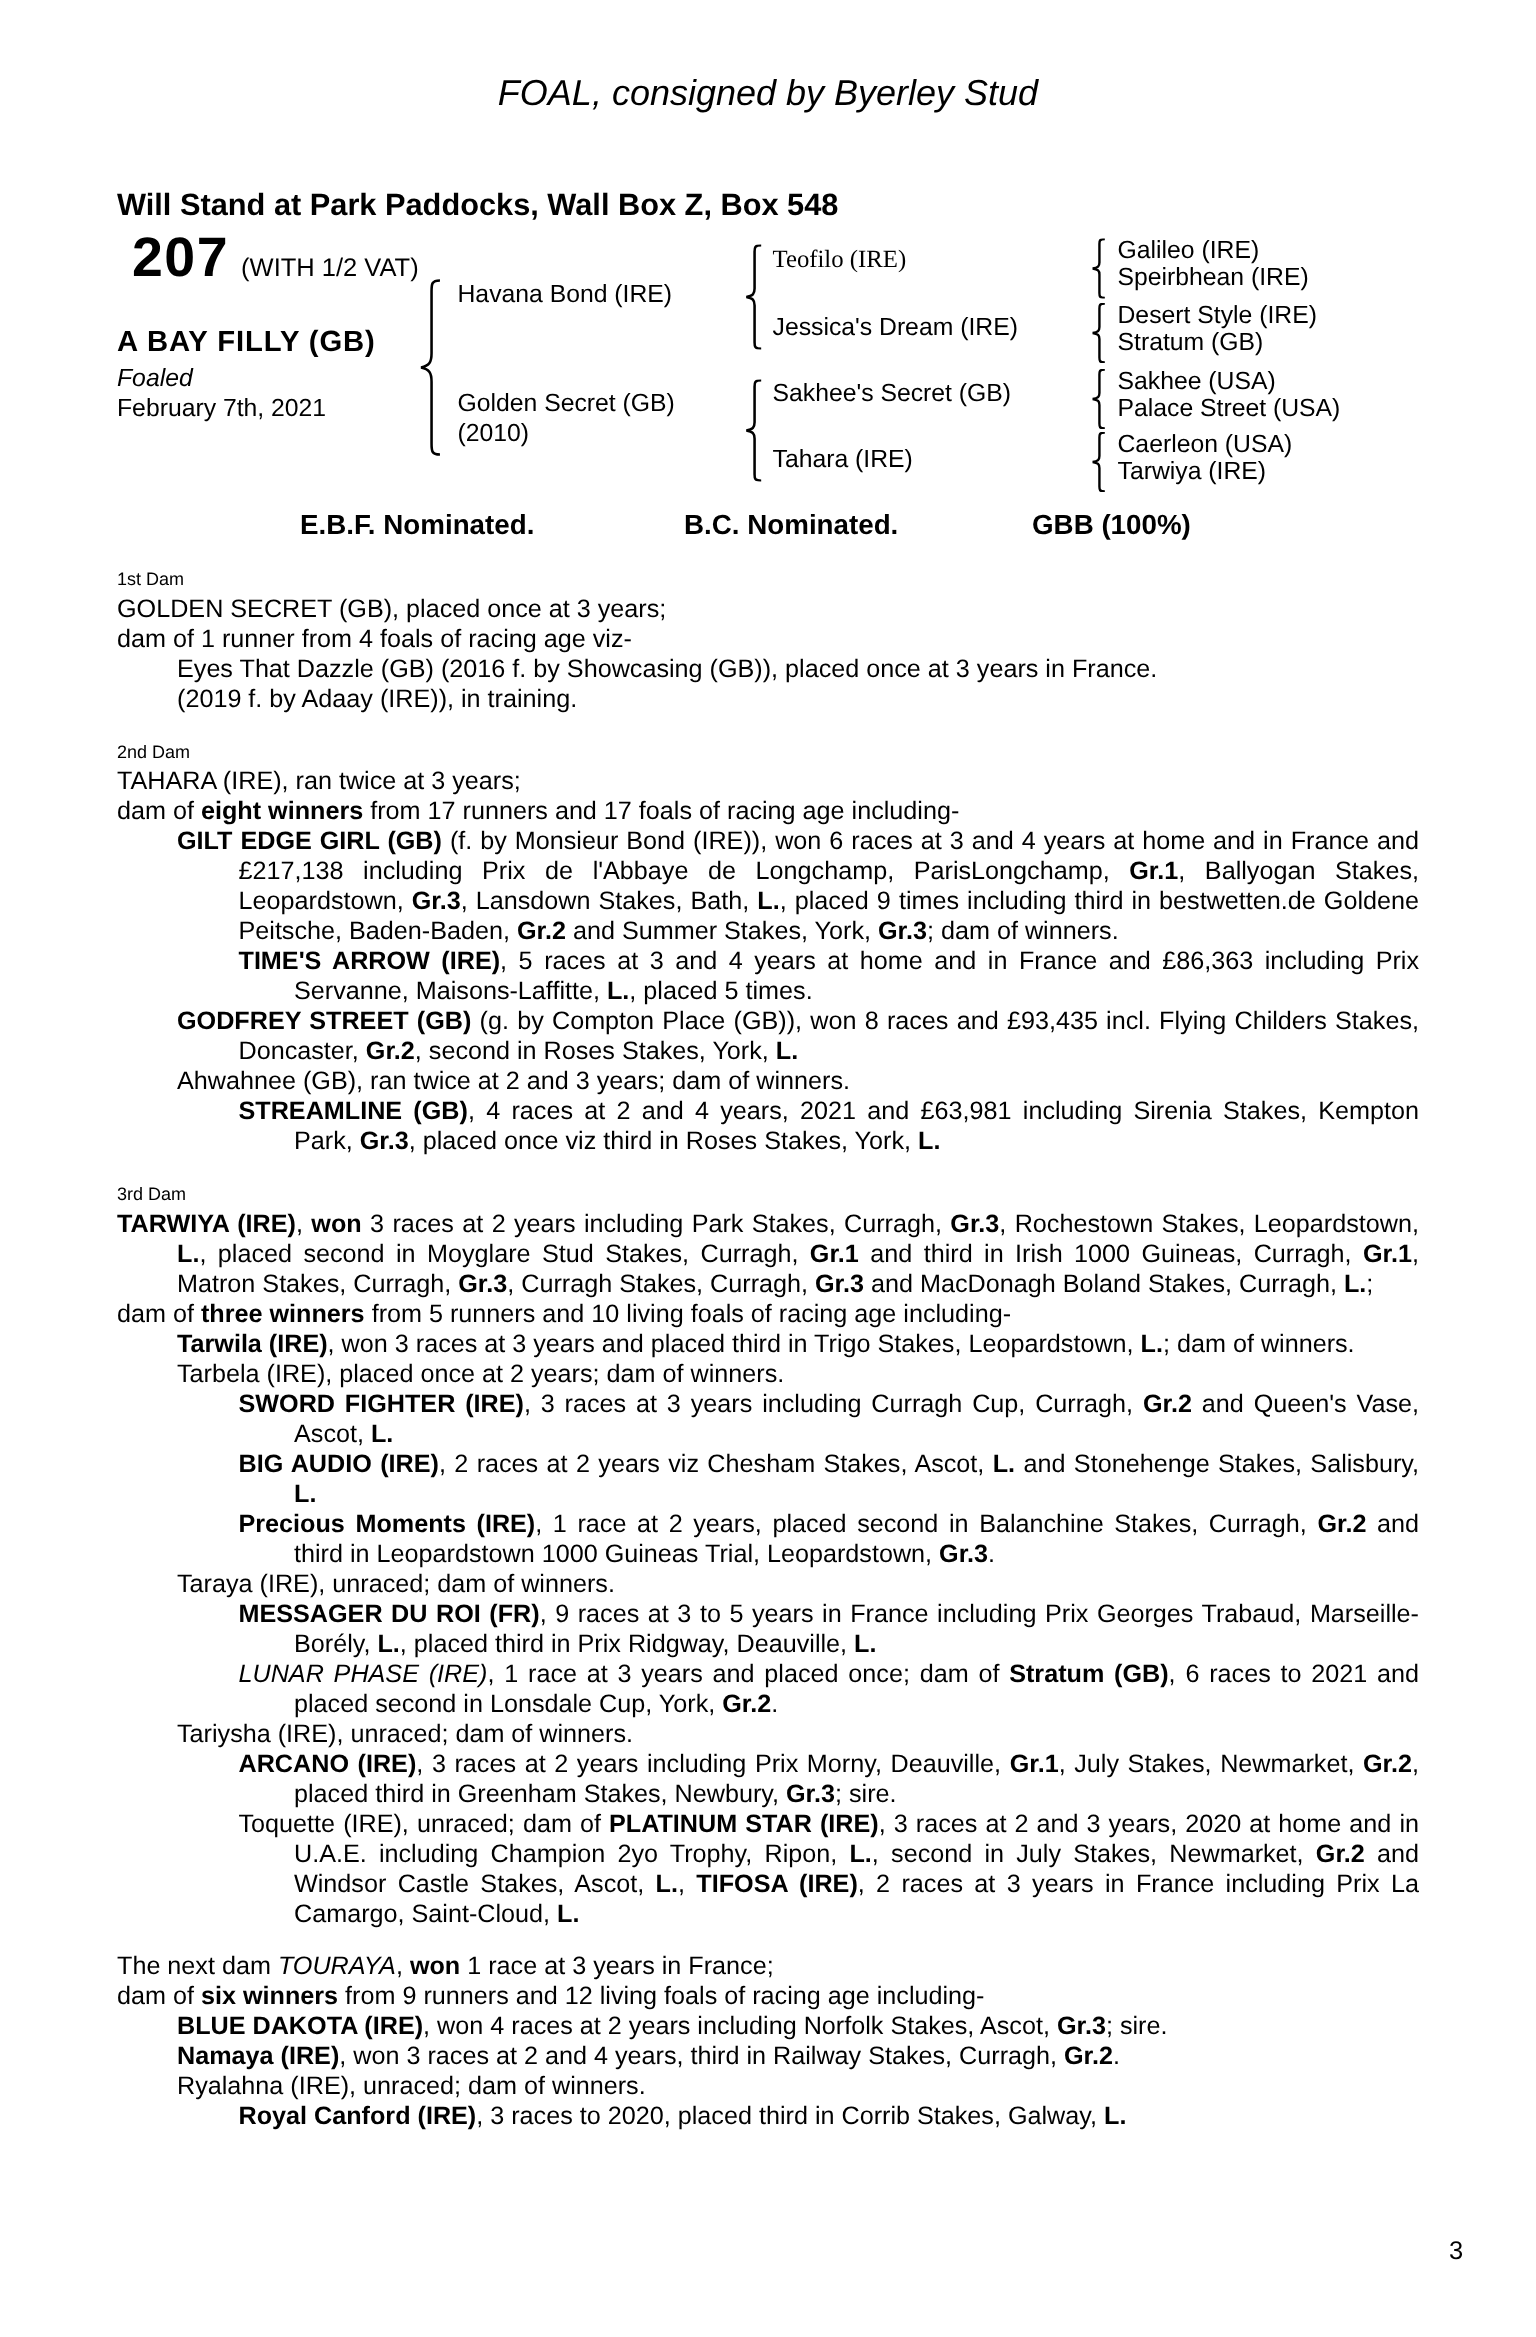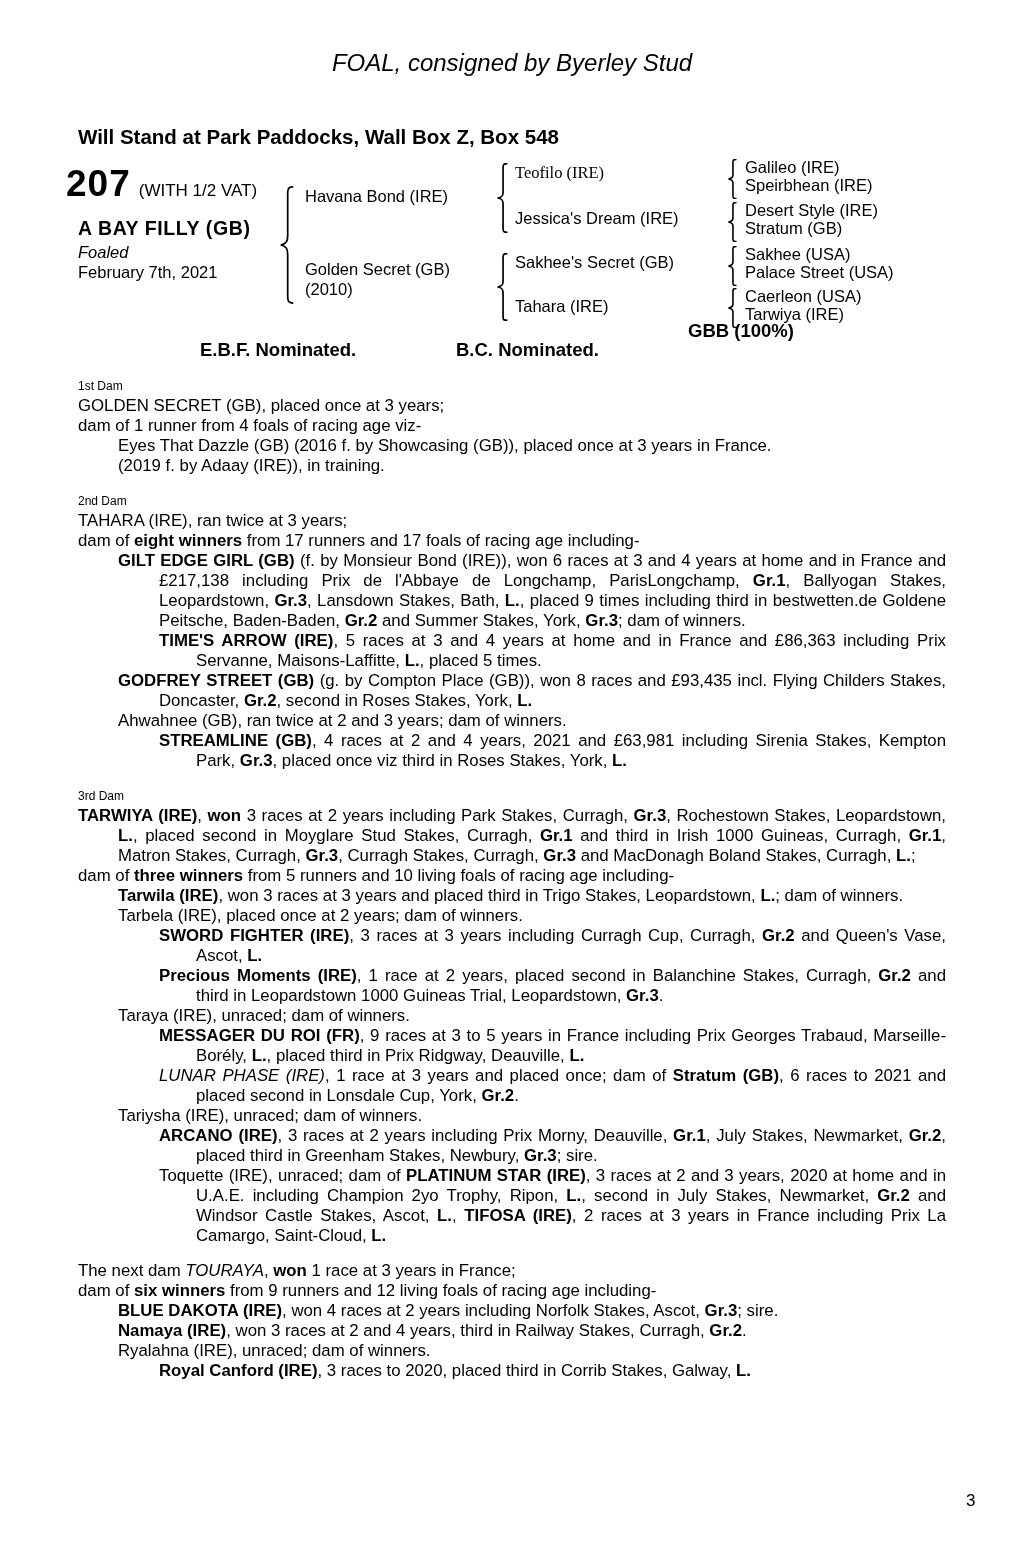--- a/index.html
+++ b/index.html
@@ -7,21 +7,21 @@
     width:1024px; height:1558px; position:relative;
     font-family:"Liberation Sans", sans-serif; color:#000;
     -webkit-font-smoothing:antialiased;
   }
   .abs { position:absolute; }
   .title {
     top:51px; left:0; width:1024px; text-align:center;
     font-style:italic; font-size:24px; line-height:1; white-space:nowrap;
   }
   .stand { top:127px; left:78px; font-weight:bold; font-size:20.5px; line-height:1; white-space:nowrap; }
-  .lot-row { top:153px; left:66px; line-height:1; white-space:nowrap;margin-top:12px; }
+  .lot-row { top:153px; left:88px; line-height:1; white-space:nowrap; }
   .lot-num { font-size:37px; font-weight:bold; letter-spacing:1px; }
   .vat { font-size:17px; margin-left:8px; }
   .horse-name { top:219px; left:78px; font-weight:bold; font-size:19.5px; letter-spacing:0.6px; line-height:1; white-space:nowrap; }
   .plain16 { font-size:16.5px; line-height:1; white-space:nowrap; }
   .ped { position:absolute; font-size:16.5px; line-height:1; white-space:nowrap; }
   .brace { position:absolute; }
   .brace svg { display:block; width:100%; height:100%; }
   .noms { font-weight:bold; font-size:18.5px; line-height:1; white-space:nowrap; }
   .body-text {
     top:376px; left:78px; width:868px;
@@ -102,21 +102,21 @@
 <div class="ped" style="left:745px;top:177px;">Speirbhean (IRE)</div>
 <div class="ped" style="left:745px;top:202px;">Desert Style (IRE)</div>
 <div class="ped" style="left:745px;top:220px;">Stratum (GB)</div>
 <div class="ped" style="left:745px;top:246px;">Sakhee (USA)</div>
 <div class="ped" style="left:745px;top:264px;">Palace Street (USA)</div>
 <div class="ped" style="left:745px;top:288px;">Caerleon (USA)</div>
 <div class="ped" style="left:745px;top:306px;">Tarwiya (IRE)</div>
 
 <div class="abs noms" style="top:341px;left:200px;">E.B.F. Nominated.</div>
 <div class="abs noms" style="top:341px;left:456px;">B.C. Nominated.</div>
-<div class="abs noms" style="top:322px;left:688px;text-align:center;">GBB (100%)</div>
+<div class="abs noms" style="top:341px;left:688px;text-align:center;">GBB (100%)</div>
 
 <div class="abs body-text" id="sections-container">
     <section>
       <h3>1st Dam</h3>
       <p class="ind0"><span>GOLDEN SECRET (GB), placed once at 3 years;</span></p>
       <p class="ind0"><span>dam of 1 runner from 4 foals of racing age viz-</span></p>
       <p class="ind1"><span>Eyes That Dazzle (GB) (2016 f. by Showcasing (GB)), placed once at 3 years in France.</span></p>
       <p class="ind1"><span>(2019 f. by Adaay (IRE)), in training.</span></p>
     </section>
     <section>
@@ -129,20 +129,21 @@
       <p class="ind1"><span>Ahwahnee (GB), ran twice at 2 and 3 years; dam of winners.</span></p>
       <p class="ind2"><span class="b">STREAMLINE (GB)</span><span>, 4 races at 2 and 4 years, 2021 and £63,981 including Sirenia Stakes, Kempton Park, </span><span class="b">Gr.3</span><span>, placed once viz third in Roses Stakes, York, </span><span class="b">L.</span></p>
     </section>
     <section>
       <h3>3rd Dam</h3>
       <p class="ind0"><span class="b">TARWIYA (IRE)</span><span>, </span><span class="b">won</span><span> 3 races at 2 years including Park Stakes, Curragh, </span><span class="b">Gr.3</span><span>, Rochestown Stakes, Leopardstown, </span><span class="b">L.</span><span>, placed second in Moyglare Stud Stakes, Curragh, </span><span class="b">Gr.1</span><span> and third in Irish 1000 Guineas, Curragh, </span><span class="b">Gr.1</span><span>, Matron Stakes, Curragh, </span><span class="b">Gr.3</span><span>, Curragh Stakes, Curragh, </span><span class="b">Gr.3</span><span> and MacDonagh Boland Stakes, Curragh, </span><span class="b">L.</span><span>;</span></p>
       <p class="ind0"><span>dam of </span><span class="b">three winners</span><span> from 5 runners and 10 living foals of racing age including-</span></p>
       <p class="ind1"><span class="b">Tarwila (IRE)</span><span>, won 3 races at 3 years and placed third in Trigo Stakes, Leopardstown, </span><span class="b">L.</span><span>; dam of winners.</span></p>
       <p class="ind1"><span>Tarbela (IRE), placed once at 2 years; dam of winners.</span></p>
       <p class="ind2"><span class="b">SWORD FIGHTER (IRE)</span><span>, 3 races at 3 years including Curragh Cup, Curragh, </span><span class="b">Gr.2</span><span> and Queen's Vase, Ascot, </span><span class="b">L.</span></p>
+      <p class="ind2"><span class="b">BIG AUDIO (IRE)</span><span>, 2 races at 2 years viz Chesham Stakes, Ascot, </span><span class="b">L.</span><span> and Stonehenge Stakes, Salisbury, </span><span class="b">L.</span></p>
       <p class="ind2"><span class="b">Precious Moments (IRE)</span><span>, 1 race at 2 years, placed second in Balanchine Stakes, Curragh, </span><span class="b">Gr.2</span><span> and third in Leopardstown 1000 Guineas Trial, Leopardstown, </span><span class="b">Gr.3</span><span>.</span></p>
       <p class="ind1"><span>Taraya (IRE), unraced; dam of winners.</span></p>
       <p class="ind2"><span class="b">MESSAGER DU ROI (FR)</span><span>, 9 races at 3 to 5 years in France including Prix Georges Trabaud, Marseille-Borély, </span><span class="b">L.</span><span>, placed third in Prix Ridgway, Deauville, </span><span class="b">L.</span></p>
       <p class="ind2"><span class="i">LUNAR PHASE (IRE)</span><span>, 1 race at 3 years and placed once; dam of </span><span class="b">Stratum (GB)</span><span>, 6 races to 2021 and placed second in Lonsdale Cup, York, </span><span class="b">Gr.2</span><span>.</span></p>
       <p class="ind1"><span>Tariysha (IRE), unraced; dam of winners.</span></p>
       <p class="ind2"><span class="b">ARCANO (IRE)</span><span>, 3 races at 2 years including Prix Morny, Deauville, </span><span class="b">Gr.1</span><span>, July Stakes, Newmarket, </span><span class="b">Gr.2</span><span>, placed third in Greenham Stakes, Newbury, </span><span class="b">Gr.3</span><span>; sire.</span></p>
       <p class="ind2"><span>Toquette (IRE), unraced; dam of </span><span class="b">PLATINUM STAR (IRE)</span><span>, 3 races at 2 and 3 years, 2020 at home and in U.A.E. including Champion 2yo Trophy, Ripon, </span><span class="b">L.</span><span>, second in July Stakes, Newmarket, </span><span class="b">Gr.2</span><span> and Windsor Castle Stakes, Ascot, </span><span class="b">L.</span><span>, </span><span class="b">TIFOSA (IRE)</span><span>, 2 races at 3 years in France including Prix La Camargo, Saint-Cloud, </span><span class="b">L.</span></p>
     </section>
     <section>
       <p class="ind0"><span>The next dam </span><span class="i">TOURAYA</span><span>, </span><span class="b">won</span><span> 1 race at 3 years in France;</span></p>

